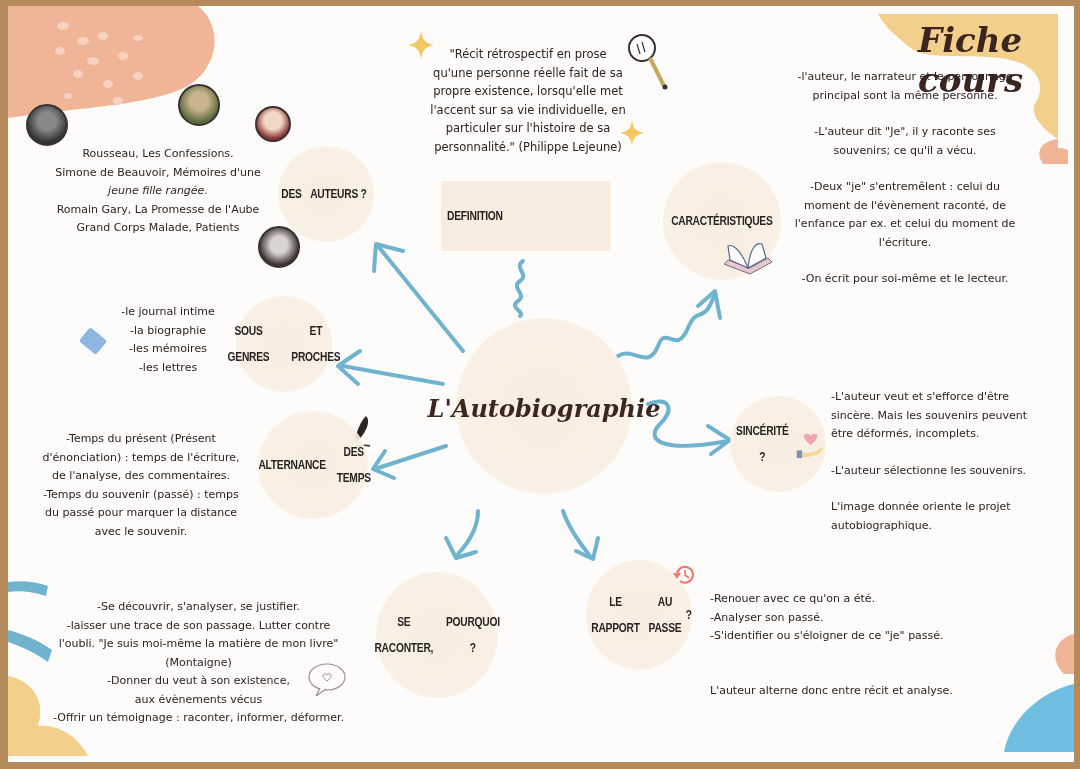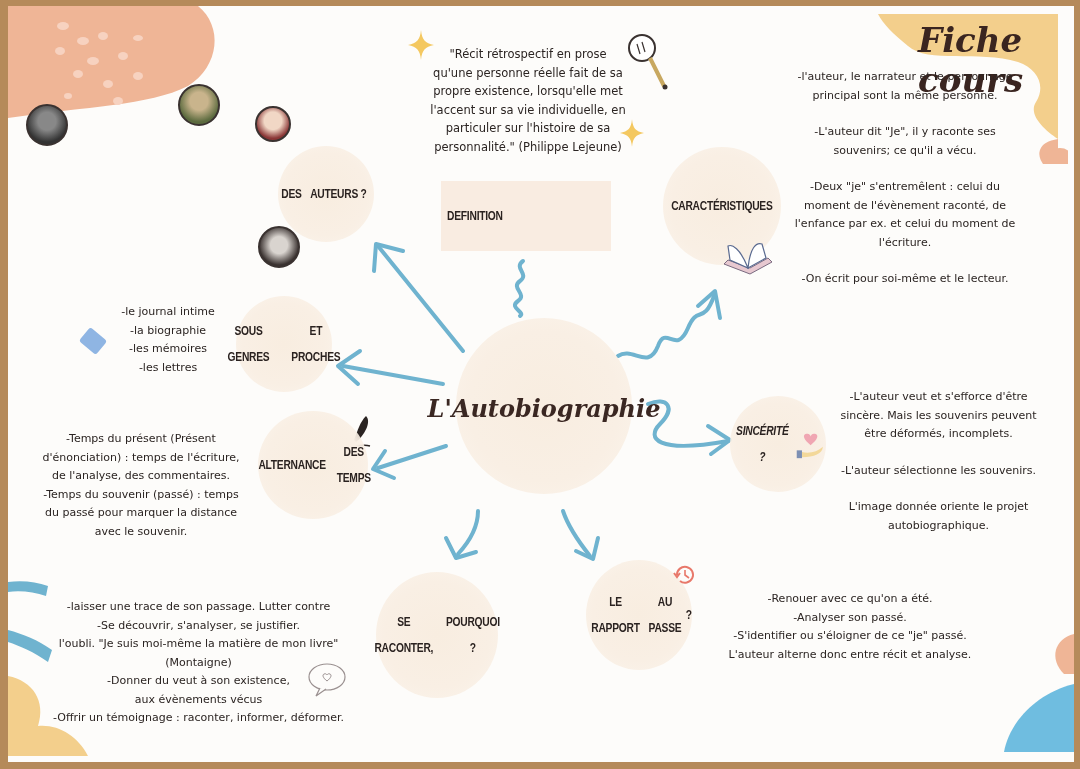--- a/index.html
+++ b/index.html
@@ -6,21 +6,21 @@
   body {
     width: 1080px; height: 769px; position: relative; overflow: hidden;
     background: #b58a5a;
     font-family: "DejaVu Sans", sans-serif;
   }
   .sheet {
     position: absolute; left: 8px; top: 6px; width: 1066px; height: 756px;
     background: #fdfcfa; overflow: hidden;
   }
   .txt { position: absolute; color: #2b2422; font-size: 11px; line-height: 18.5px; text-align: center; }
-  .left { text-align: center; }
+  .left { text-align: left; }
   .blob { position: absolute; }
   .bubble {
     position: absolute; border-radius: 50%;
     background: radial-gradient(circle at 50% 50%, #f8ede0 0%, #f9efe4 60%, rgba(250,240,228,0.6) 100%);
     display: flex; flex-direction: row; align-items: center; justify-content: center;
   }
   .label {
     font-family: "Liberation Sans Narrow", "Liberation Sans", sans-serif;
     font-weight: bold; font-size: 12.5px; color: #2a2220; letter-spacing: -0.3px;
     text-transform: uppercase; line-height: 26px; text-align: center;
@@ -117,20 +117,27 @@
     <div>personnalité." (Philippe Lejeune)</div>
   </div>
   <div style="position:absolute; left:433px; top:175px; width:170px; height:70px; background:#f9ece1; display:flex; align-items:center; ">
     <span class="label">DEFINITION</span>
   </div>
 
   <div class="avatar" style="left:18px;top:98px;background:radial-gradient(circle at 50% 40%,#888 0 30%,#333 70%);"></div>
   <div class="avatar" style="left:170px;top:78px;background:radial-gradient(circle at 50% 40%,#c9b48c 0 30%,#5b6a3e 70%);"></div>
   <div class="avatar" style="left:247px;top:100px;width:32px;height:32px;background:radial-gradient(circle at 50% 40%,#f1d7c5 0 35%,#8a3636 70%);"></div>
   <div class="avatar" style="left:250px;top:220px;background:radial-gradient(circle at 50% 45%,#d9d4cf 0 30%,#3a3230 70%);"></div>
+  <div class="txt" style="left:30px; top:139px; width:240px;">
+    <div>Rousseau, Les Confessions.</div>
+    <div>Simone de Beauvoir, Mémoires d'une</div>
+    <div style="font-style:italic">jeune fille rangée.</div>
+    <div>Romain Gary, La Promesse de l'Aube</div>
+    <div>Grand Corps Malade, Patients</div>
+  </div>
   <div class="bubble" style="left:270px; top:140px; width:96px; height:96px;">
     <span class="label">DES</span>
     <span class="label">AUTEURS ?</span>
   </div>
 
   <svg style="position:absolute;left:68px;top:320px" width="36" height="34" viewBox="0 0 36 34">
     <rect x="6" y="6" width="22" height="18" rx="3" transform="rotate(40 17 15)" fill="#8fb5e3"></rect>
   </svg>
   <div class="txt" style="left:100px; top:297px; width:120px;">
     <div>-le journal intime</div>
@@ -165,51 +172,51 @@
     <svg width="48" height="42" viewBox="0 0 48 42" style="margin-top:14px">
       <path d="M22 12 L26 4 L30 8 Z" fill="#d8e08a" stroke="#3a3230" stroke-width="1"></path>
       <path d="M24 28 L24 10" stroke="#3a3230" stroke-width="1.2"></path>
       <path d="M4 18 H22 V36 H4 Z M26 18 H44 V36 H26 Z" fill="#fff" stroke="#3a3230" stroke-width="1.6"></path>
       <path d="M2 38 H46" stroke="#3a3230" stroke-width="2"></path>
       <path d="M8 26 H18 M30 26 H38 M8 30 H18" stroke="#3a3230" stroke-width="1"></path>
       <rect x="34" y="28" width="6" height="5" fill="none" stroke="#3a3230" stroke-width="1"></rect>
     </svg>
   </div>
 
-  <div class="bubble" style="left:655px; top:141px; width:118px; height:118px;">
+  <div class="bubble" style="left:655px; top:156px; width:118px; height:118px;">
     <span class="label">CARACTÉRISTIQUES</span>
   </div>
   <svg style="position:absolute;left:712px;top:232px" width="56" height="40" viewBox="0 0 56 40">
     <path d="M4 26 L30 36 L52 24 L48 20 L30 30 L8 22 Z" fill="#e7c8d0" stroke="#7a6a80" stroke-width="1"></path>
     <path d="M28 30 C20 10 12 6 8 8 L10 22 Z M28 30 C30 10 36 4 42 6 L46 20 Z" fill="#fff" stroke="#5a6a90" stroke-width="1.2"></path>
   </svg>
   <div class="txt" style="left:786px; top:62px; width:222px;">
     <div style="margin-bottom:18px;">-l'auteur, le narrateur et le personnage principal sont la même personne.</div>
     <div style="margin-bottom:18px;">-L'auteur dit "Je", il y raconte ses souvenirs; ce qu'il a vécu.</div>
     <div style="margin-bottom:18px;">-Deux "je" s'entremêlent : celui du moment de l'évènement raconté, de l'enfance par ex. et celui du moment de l'écriture.</div>
     <div>-On écrit pour soi-même et le lecteur.</div>
   </div>
 
-  <div class="bubble" style="left:722px; top:390px; width:96px; height:96px;font-style:italic;">
+  <div class="bubble" style="left:722px; top:390px; width:96px; height:96px;">
     <span class="label">SINCÉRITÉ ?</span>
     <svg width="36" height="30" viewBox="0 0 36 30" style="margin-top:4px">
       <path d="M18 14 C10 8 8 2 13 1 C16 0 18 3 18 4 C18 3 20 0 23 1 C28 2 26 8 18 14 Z" fill="#f0a6b2"></path>
       <path d="M8 22 C16 24 26 22 32 16 C32 24 22 28 8 28 Z" fill="#f3d89a"></path>
       <rect x="2" y="20" width="6" height="9" fill="#7d8fb3"></rect>
     </svg>
   </div>
   <div class="txt left" style="left:823px; top:382px; width:215px;">
     <div style="margin-bottom:18px;">-L'auteur veut et s'efforce d'être sincère. Mais les souvenirs peuvent être déformés, incomplets.</div>
     <div style="margin-bottom:18px;">-L'auteur sélectionne les souvenirs.</div>
     <div> L'image donnée oriente le projet autobiographique.</div>
   </div>
 
   <div class="txt" style="left:28px; top:592px; width:325px;">
+    <div>-Se découvrir, s'analyser, se justifier.</div>
     <div>-laisser une trace de son passage. Lutter contre</div>
-    <div>-Se découvrir, s'analyser, se justifier.</div>
     <div>l'oubli. "Je suis moi-même la matière de mon livre"</div>
     <div>(Montaigne)</div>
     <div>-Donner du veut à son existence,</div>
     <div>aux évènements vécus</div>
     <div>-Offrir un témoignage : raconter, informer, déformer.</div>
   </div>
   <svg style="position:absolute;left:298px;top:656px" width="42" height="36" viewBox="0 0 42 36">
     <ellipse cx="21" cy="15" rx="18" ry="13" fill="none" stroke="#9a9090" stroke-width="1.2"></ellipse>
     <path d="M14 26 L10 34 L20 27" fill="#fdfcfa" stroke="#9a9090" stroke-width="1.2"></path>
     <path d="M21 19 C17 16 16 13 18 12 C20 11 21 13 21 13 C21 13 22 11 24 12 C26 13 25 16 21 19 Z" fill="none" stroke="#9a9090" stroke-width="1"></path>
@@ -226,16 +233,16 @@
   </div>
   <svg style="position:absolute;left:664px;top:556px" width="26" height="26" viewBox="0 0 26 26">
     <path d="M5 13 A8 8 0 1 1 8 19" fill="none" stroke="#e8786a" stroke-width="2"></path>
     <path d="M2 11 L5 15 L8 11" fill="none" stroke="#e8786a" stroke-width="2"></path>
     <path d="M13 8 V13 L17 16" fill="none" stroke="#e8786a" stroke-width="1.6"></path>
   </svg>
   <div class="txt left" style="left:702px; top:584px; width:280px;">
     <div>-Renouer avec ce qu'on a été.</div>
     <div>-Analyser son passé.</div>
     <div>-S'identifier ou s'éloigner de ce "je" passé.</div>
-    <div style="margin-top:0;">L'auteur alterne donc entre récit et analyse.</div>
+    <div style="margin-top:36px;">L'auteur alterne donc entre récit et analyse.</div>
   </div>
 
 </div>
 
 </body></html>

